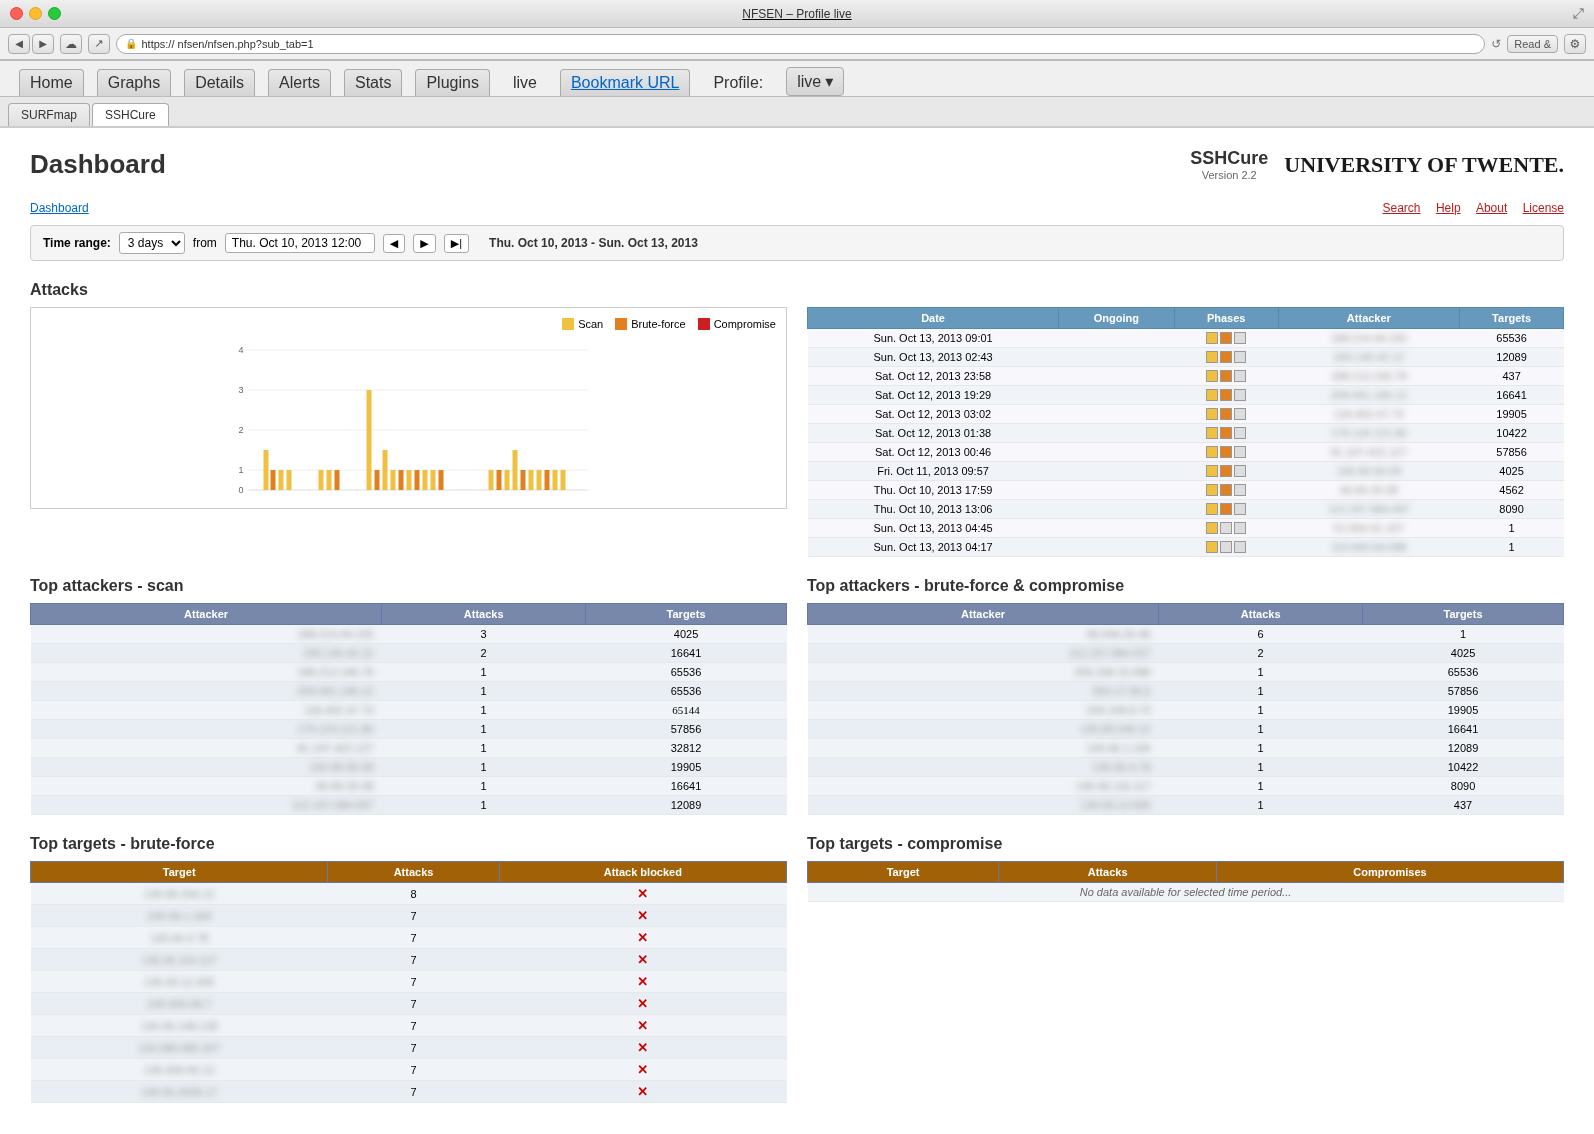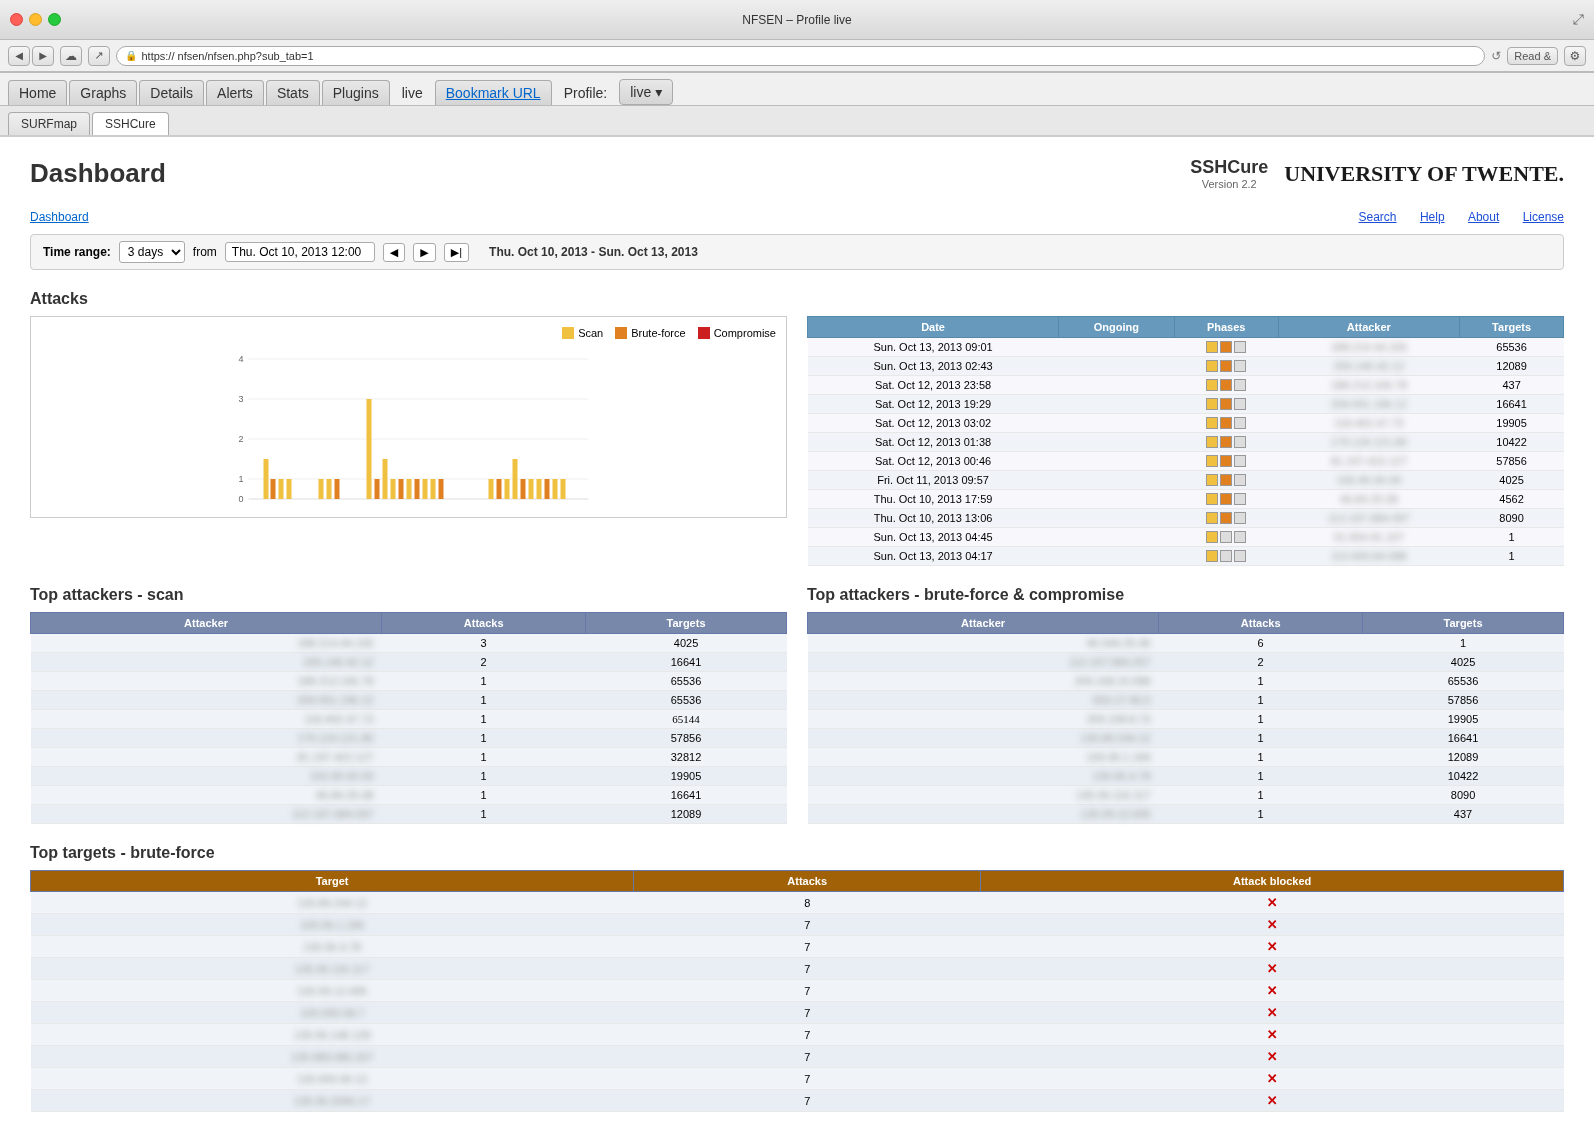--- a/index.html
+++ b/index.html
@@ -1,39 +1,39 @@
 <!DOCTYPE html>
 <html><head>
   <meta charset="utf-8">
   <style>
     * { box-sizing: border-box; margin: 0; padding: 0; }
     body { font-family: Arial, Helvetica, sans-serif; font-size: 12px; background: #ddd; color: #000; }
 
     
     .window-chrome { background: #e8e8e8; border-bottom: 1px solid #bbb; }
-    .title-bar { background: linear-gradient(to bottom, #efefef, #d8d8d8); height: 40px; display: flex; align-items: center; justify-content: center; border-bottom: 1px solid #bbb; position: relative; }
+    .title-bar { background: linear-gradient(to bottom, #efefef, #d8d8d8); height: 28px; display: flex; align-items: center; justify-content: center; border-bottom: 1px solid #bbb; position: relative; text-decoration: underline; }
     .title-bar .title { font-size: 12px; color: #333; }
     .traffic-lights { position: absolute; left: 10px; display: flex; gap: 6px; align-items: center; }
     .traffic-light { width: 13px; height: 13px; border-radius: 50%; }
     .tl-red { background: #ff5f56; border: 1px solid #e0443e; }
     .tl-yellow { background: #ffbd2e; border: 1px solid #dea123; }
     .tl-green { background: #27c93f; border: 1px solid #1aab29; }
     .window-resize { position: absolute; right: 10px; font-size: 14px; color: #666; }
 
     
     .address-bar { background: #f0f0f0; padding: 4px 8px; display: flex; align-items: center; gap: 6px; border-bottom: 1px solid #bbb; height: 32px; }
     .nav-btn { background: linear-gradient(to bottom, #f5f5f5, #e0e0e0); border: 1px solid #aaa; border-radius: 4px; width: 22px; height: 20px; display: flex; align-items: center; justify-content: center; cursor: pointer; font-size: 10px; color: #555; }
     .nav-btn-group { display: flex; gap: 2px; }
     .url-bar { flex: 1; background: white; border: 1px solid #aaa; border-radius: 10px; padding: 2px 8px; font-size: 11px; color: #333; height: 20px; display: flex; align-items: center; }
     .reload-btn { font-size: 12px; color: #777; cursor: pointer; }
     .reader-btn { background: linear-gradient(to bottom, #f5f5f5, #e0e0e0); border: 1px solid #aaa; border-radius: 4px; padding: 2px 6px; font-size: 11px; color: #555; cursor: pointer; }
 
     
     .main-nav { background: #f0f0f0; padding: 6px 8px 0; border-bottom: 1px solid #bbb; display: flex; align-items: flex-end; gap: 2px; }
-    .nav-tab { background: linear-gradient(to bottom, #e8e8e8, #d5d5d5); border: 1px solid #aaa; border-bottom: none; border-radius: 4px 4px 0 0; padding: 4px 10px; font-size: 14px; cursor: pointer; color: #333; }
+    .nav-tab { background: linear-gradient(to bottom, #e8e8e8, #d5d5d5); border: 1px solid #aaa; border-bottom: none; border-radius: 4px 4px 0 0; padding: 4px 10px; font-size: 16px; cursor: pointer; color: #333; margin-left: 11px; }
     .nav-tab.link { color: #0066cc; text-decoration: underline; }
     .nav-tab.plain { background: none; border: none; color: #333; }
     .nav-tab.dropdown { background: linear-gradient(to bottom, #e8e8e8, #d5d5d5); border: 1px solid #aaa; border-radius: 4px; padding: 4px 10px; display: flex; align-items: center; gap: 4px; }
 
     
     .sub-nav { background: #e8e8e8; padding: 6px 8px 0; border-bottom: 2px solid #ccc; display: flex; gap: 2px; }
     .sub-tab { background: linear-gradient(to bottom, #f0f0f0, #e0e0e0); border: 1px solid #aaa; border-bottom: none; border-radius: 4px 4px 0 0; padding: 4px 12px; font-size: 12px; cursor: pointer; color: #333; }
     .sub-tab.active { background: white; }
 
     
@@ -45,21 +45,21 @@
     .ssh-cure-logo { display: flex; align-items: center; gap: 16px; }
     .ssh-cure-text { text-align: center; }
     .ssh-cure-name { font-size: 18px; font-weight: bold; color: #333; }
     .ssh-cure-version { font-size: 11px; color: #666; }
     .university-logo { font-size: 22px; font-weight: bold; color: #1a1a1a; font-family: serif; }
 
     
     .dash-nav { display: flex; justify-content: space-between; align-items: center; margin-bottom: 10px; }
     .breadcrumb { color: #0066cc; text-decoration: underline; cursor: pointer; font-size: 12px; }
     .nav-links { font-size: 12px; color: #0066cc; }
-    .nav-links a { color: #1d4ed8; text-decoration: underline; cursor: pointer; margin-left: 20px; }
+    .nav-links a { color: #b91c1c; text-decoration: underline; cursor: pointer; margin-left: 12px; }
 
     
     .time-range-bar { background: #f5f5f5; border: 1px solid #ccc; border-radius: 4px; padding: 6px 12px; display: flex; align-items: center; gap: 8px; margin-bottom: 20px; font-size: 12px; }
     .time-range-label { font-weight: bold; }
     .time-select { border: 1px solid #aaa; border-radius: 3px; padding: 2px 4px; background: white; font-size: 12px; }
     .time-nav-btn { border: 1px solid #aaa; border-radius: 3px; padding: 2px 6px; background: white; cursor: pointer; font-size: 11px; }
     .time-input { border: 1px solid #aaa; border-radius: 3px; padding: 2px 6px; background: white; font-size: 12px; width: 150px; }
     .time-result { font-weight: bold; color: #333; margin-left: 12px; }
 
     
@@ -643,15 +643,32 @@
     <td><span class="blocked-x">✕</span></td>
   </tr>
             <tr>
     <td><span class="blurred">130.06.2006.17</span></td>
     <td>7</td>
     <td><span class="blocked-x">✕</span></td>
   </tr>
           </tbody>
       </table>
     </div>
+    <div class="col-right">
+      <div class="section-title">Top targets - compromise</div>
+      <table class="target-table">
+        <thead>
+          <tr>
+            <th>Target</th>
+            <th>Attacks</th>
+            <th>Compromises</th>
+          </tr>
+        </thead>
+        <tbody>
+          <tr>
+            <td colspan="3" class="no-data-msg">No data available for selected time period...</td>
+          </tr>
+        </tbody>
+      </table>
+    </div>
   </div>
 
 </div>
 
 </body></html>

